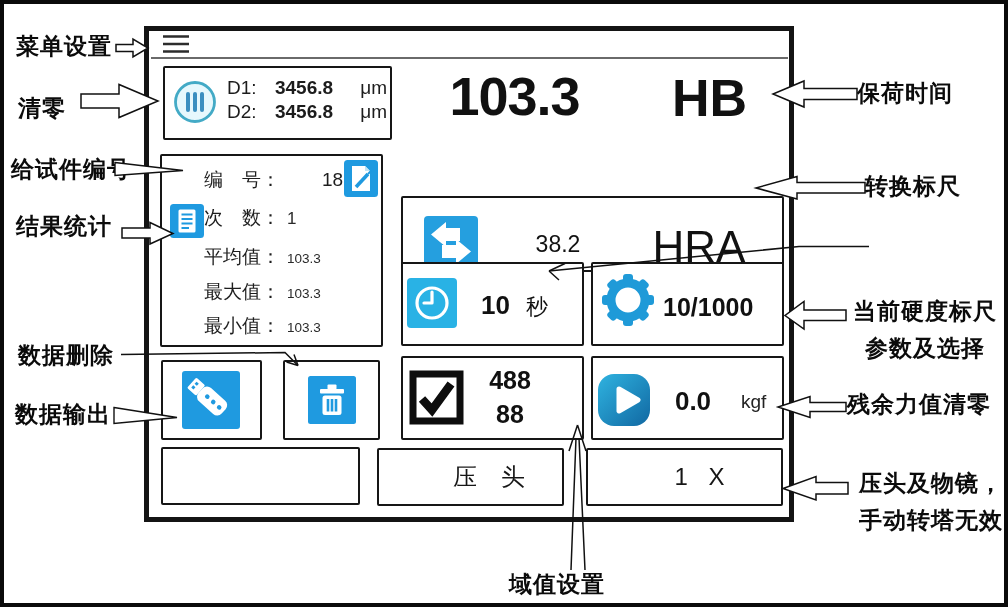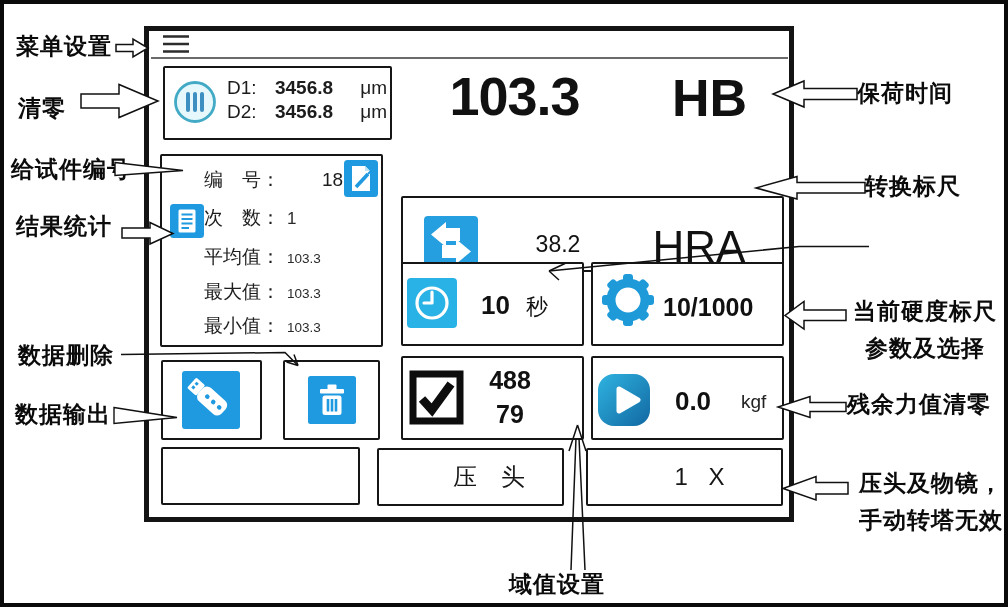--- a/index.html
+++ b/index.html
@@ -169,21 +169,21 @@
   </div>
 
   <div class="panel" style="left:397px;top:352px;width:183px;height:84px;">
     <div style="position:absolute;left:6px;top:12px;">
       <svg class="icon" width="55" height="55" viewBox="0 0 55 55">
         <rect x="4" y="4" width="47" height="47" fill="#ffffff" stroke="#0d0d0d" stroke-width="7"></rect>
         <path d="M13,29 L23,40 L42,14" fill="none" stroke="#0d0d0d" stroke-width="8.5"></path>
       </svg>
     </div>
     <div class="bold25 ctr" style="position:absolute;left:72px;top:8px;width:70px;">488</div>
-    <div class="bold25 ctr" style="position:absolute;left:72px;top:42px;width:70px;">79</div>
+    <div class="bold25 ctr" style="position:absolute;left:72px;top:42px;width:70px;">88</div>
   </div>
 
   <div class="panel" style="left:587px;top:352px;width:193px;height:84px;">
     <div style="position:absolute;left:5px;top:16px;">
       <svg class="icon" width="52" height="52" viewBox="0 0 52 52">
         <defs>
           <linearGradient id="pg" x1="0" y1="0" x2="1" y2="1">
             <stop offset="0" stop-color="#2fb3e0"></stop>
               <stop offset="1" stop-color="#1168a2"></stop>
           </linearGradient>

